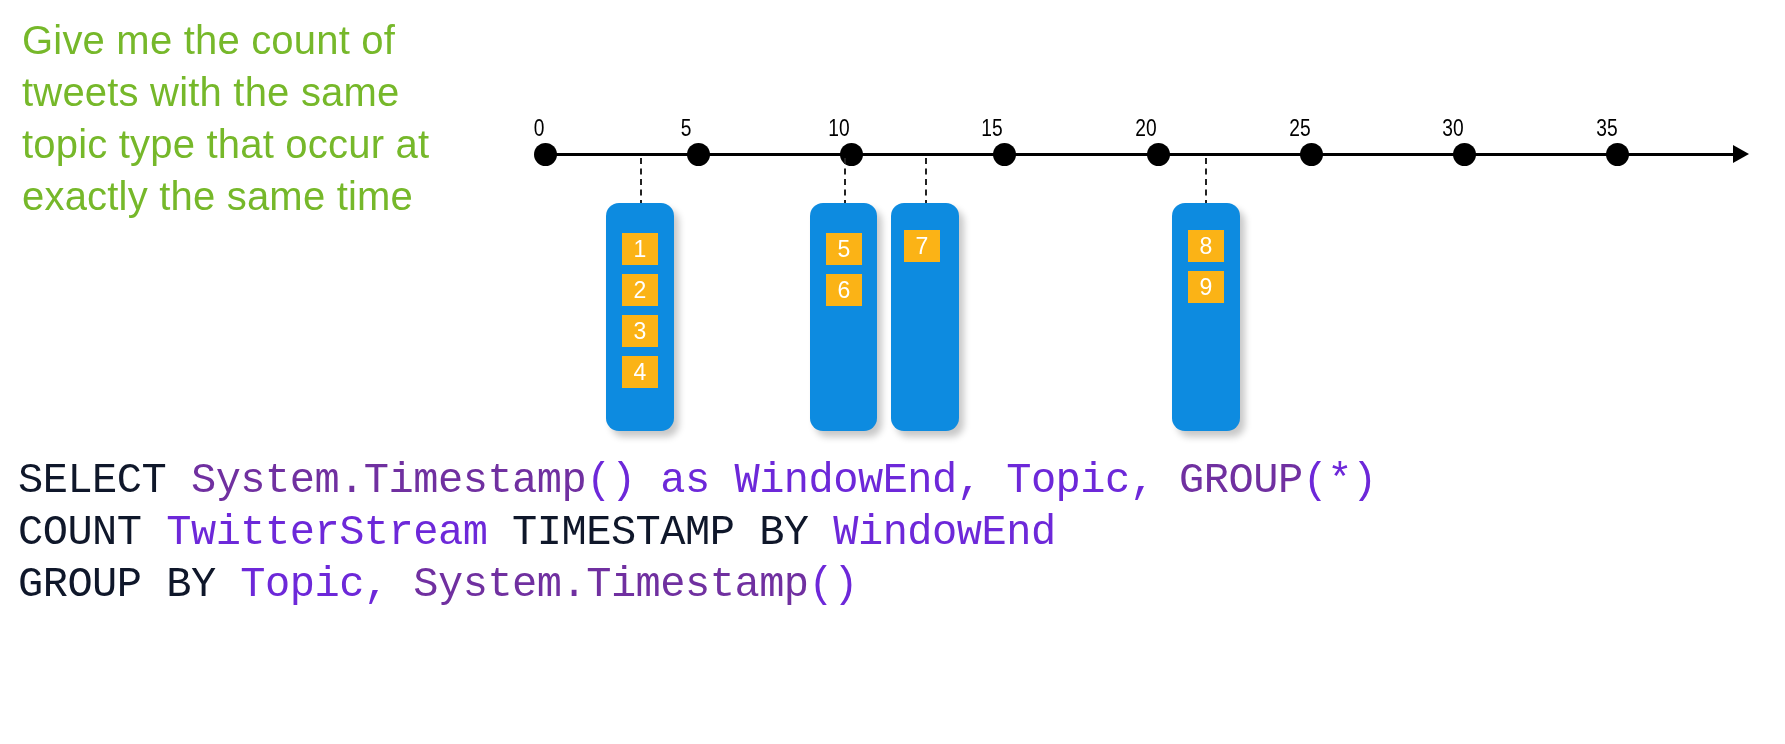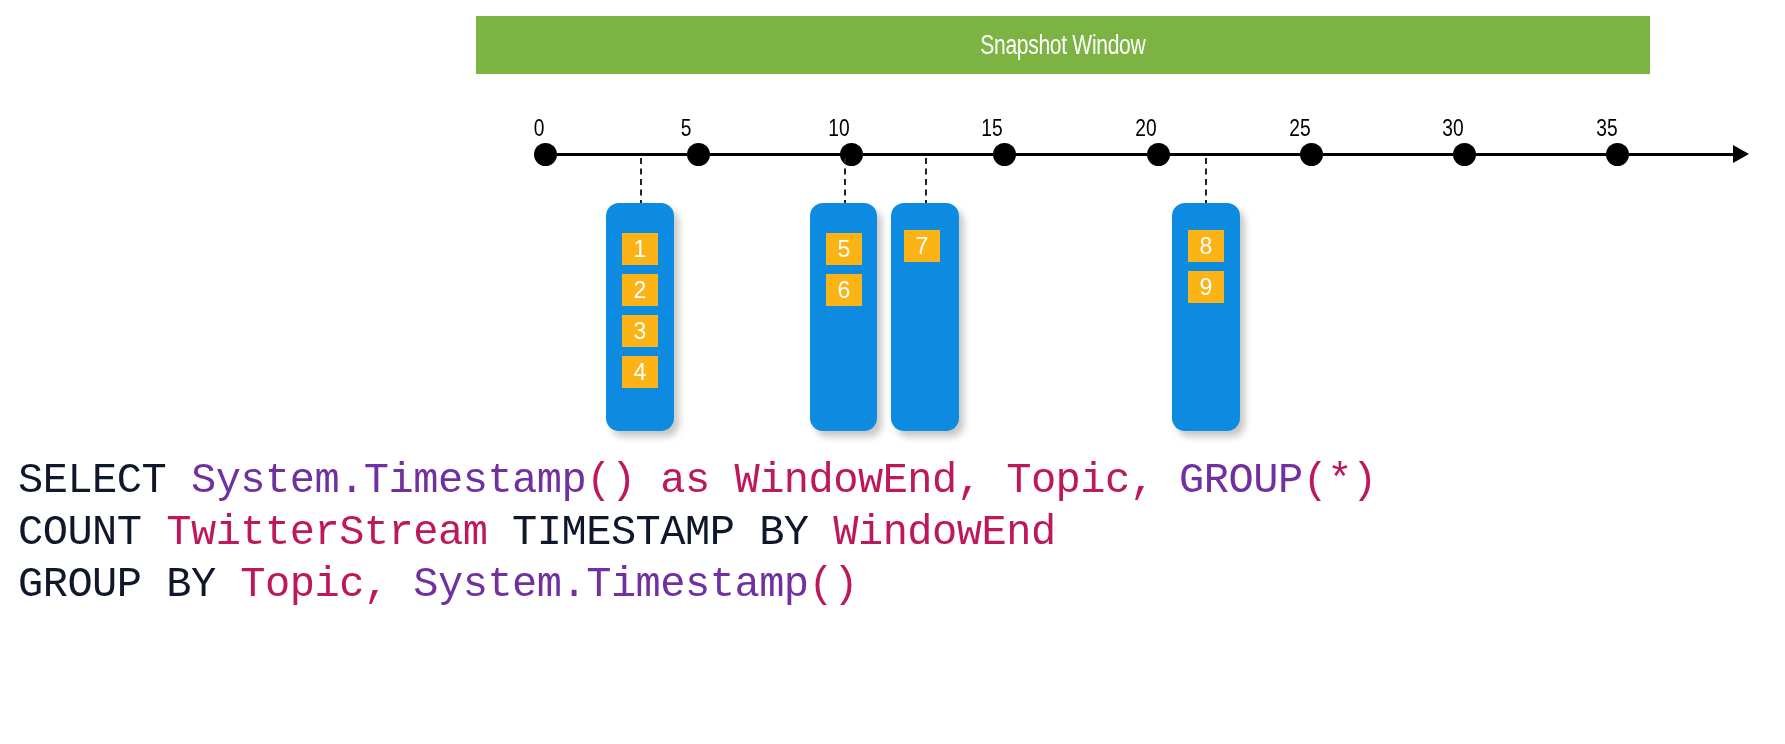--- a/index.html
+++ b/index.html
@@ -64,31 +64,29 @@
   }
 
   
   #sql{
     position:absolute;left:18px;top:455px;width:1740px;
     font-family:"Liberation Mono","DejaVu Sans Mono",monospace;
     font-size:42px;line-height:52px;white-space:pre;letter-spacing:-.5px;
   }
   .k{color:#0f172a;}
   .f{color:#7030A0;}
-  .p{color:#be185d;}
+  .p{color:#6d28d9;}
 </style>
 </head>
 <body>
 
 <div id="stage">
 
+  <div id="question">Give me the count of tweets with the same topic type that occur at exactly the same time</div>
 
-  <div id="window-banner">
-    <span class="label">Snapshot Window</span>
-  </div>
 
   <div id="timeline">
     <div class="axis-line"></div>
     <div class="axis-arrow"></div>
 
     <div class="tick-label" style="left:509px;">0</div>
     <div class="tick-label" style="left:656px;">5</div>
     <div class="tick-label" style="left:809px;">10</div>
     <div class="tick-label" style="left:962px;">15</div>
     <div class="tick-label" style="left:1116px;">20</div>

